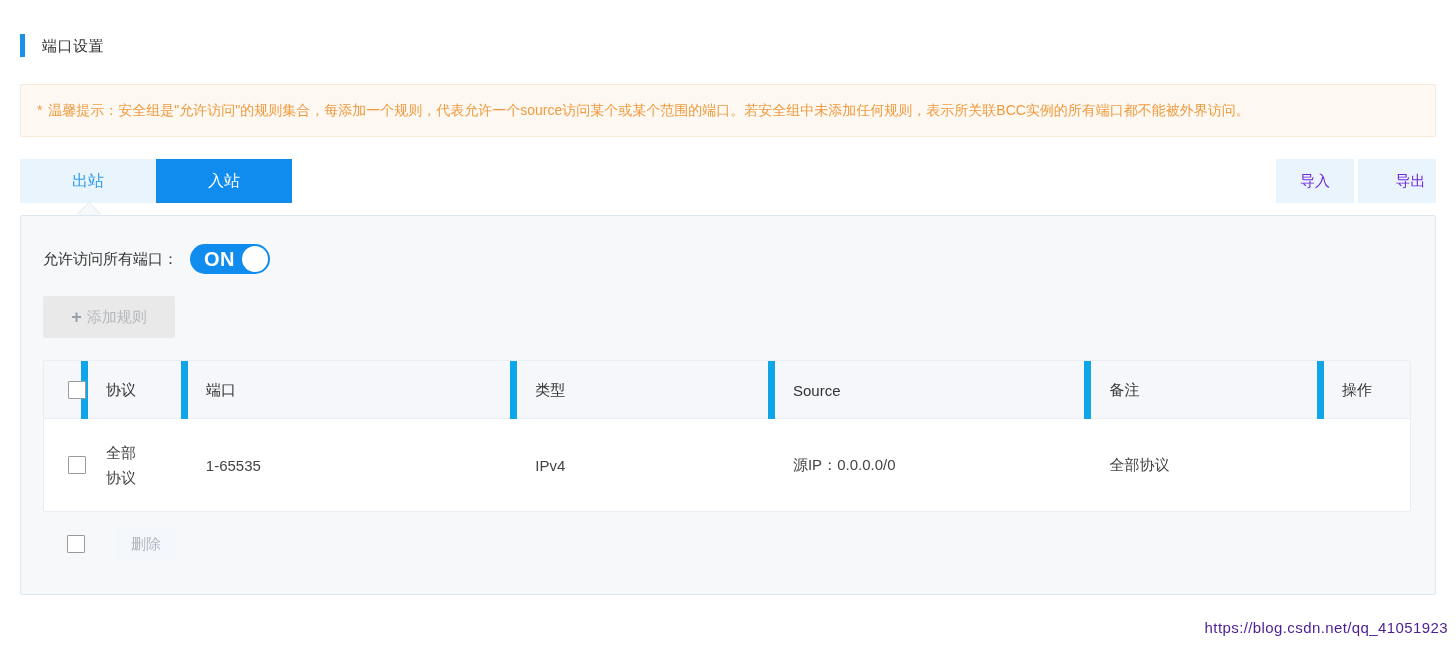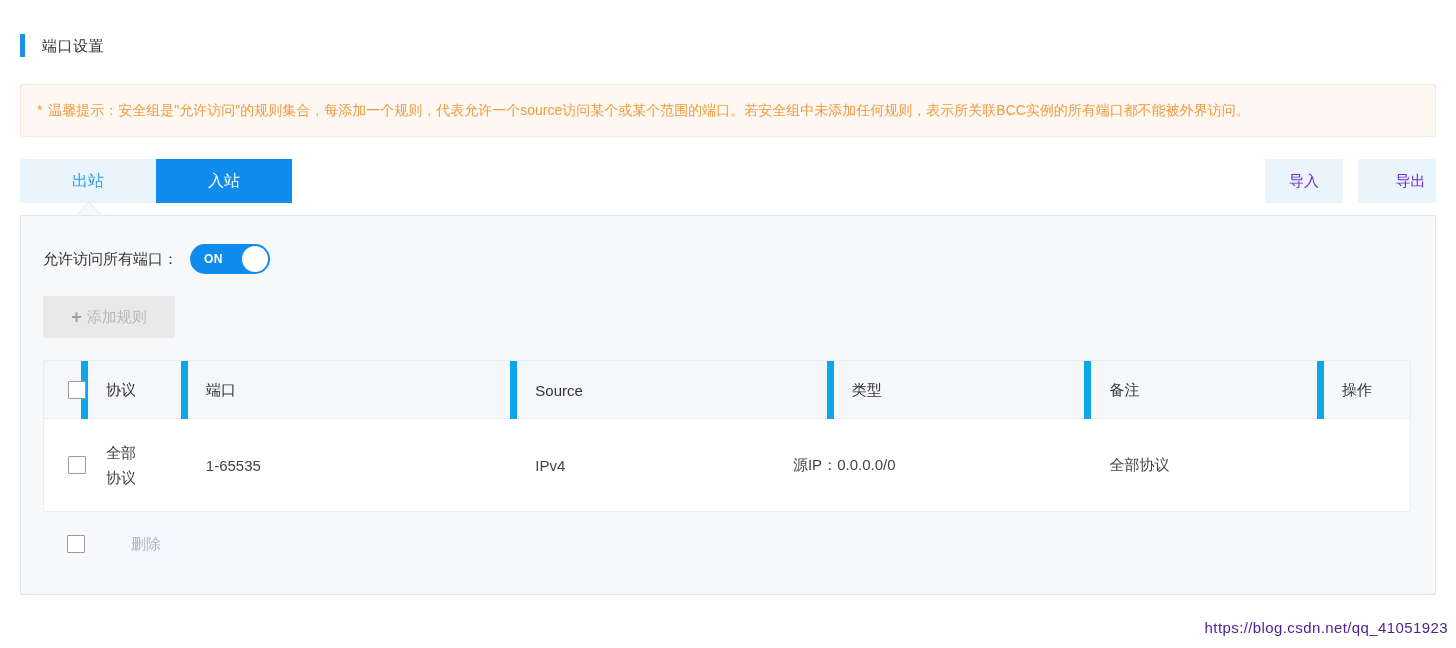--- a/index.html
+++ b/index.html
@@ -84,21 +84,21 @@
     width: 78px;
     height: 44px;
     line-height: 44px;
     text-align: center;
     font-size: 15px;
     background: #eaf4fd;
     color: #6d28d9;
     cursor: pointer;
     user-select: none;
   }
-  .rbtn + .rbtn { margin-left: 15px; padding-left: 27px; }
+  .rbtn + .rbtn { margin-left: 4px; padding-left: 27px; }
 
   
   .panel-wrap {
     margin: 0 20px 0 20px;
     position: relative;
     padding-top: 12px;
   }
   .panel-arrow {
     position: absolute;
     top: 0;
@@ -137,21 +137,21 @@
     position: relative;
     cursor: pointer;
     flex: none;
   }
   .toggle-text {
     position: absolute;
     left: 14px;
     top: 0;
     line-height: 30px;
     color: #ffffff;
-    font-size: 12px;
+    font-size: 20px;
     font-weight: bold;
     letter-spacing: .5px;
   }
   .toggle-knob {
     position: absolute;
     right: 2px;
     top: 2px;
     width: 26px;
     height: 26px;
     border-radius: 50%;
@@ -307,22 +307,22 @@
       <span>添加规则</span>
     </div>
 
     <div class="table">
       <div class="trow thead">
         <div class="th c-check">
           <span class="checkbox"></span>
         </div>
         <div class="th c-proto">协议</div>
         <div class="th c-port">端口</div>
+        <div class="th c-type">类型</div>
         <div class="th c-source">Source</div>
-        <div class="th c-type">类型</div>
         <div class="th c-remark">备注</div>
         <div class="th c-action">操作</div>
       </div>
 
       <div class="trow tbody-row">
         <div class="td c-check">
           <span class="checkbox"></span>
         </div>
         <div class="td c-proto">
           <span class="proto-cell">全部协议</span>

